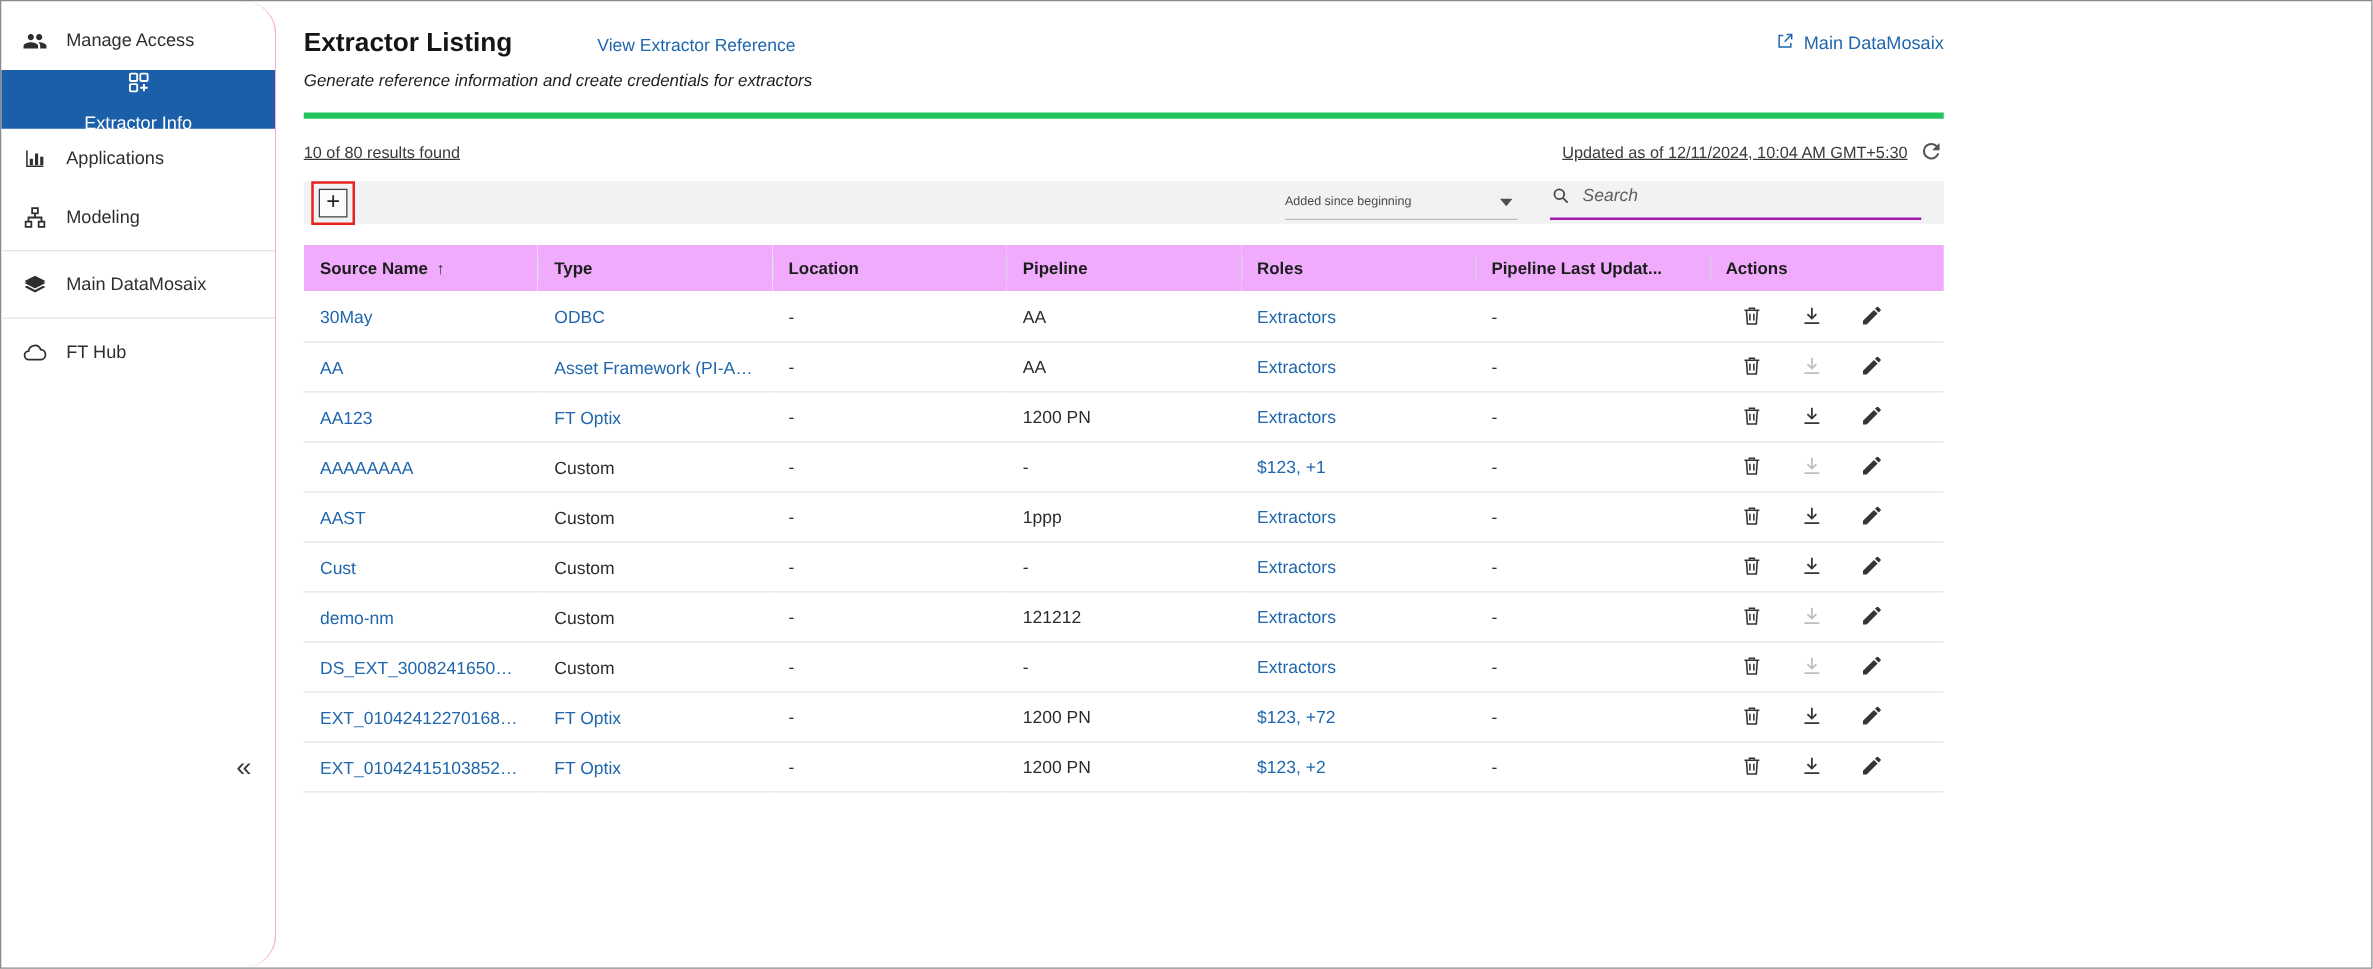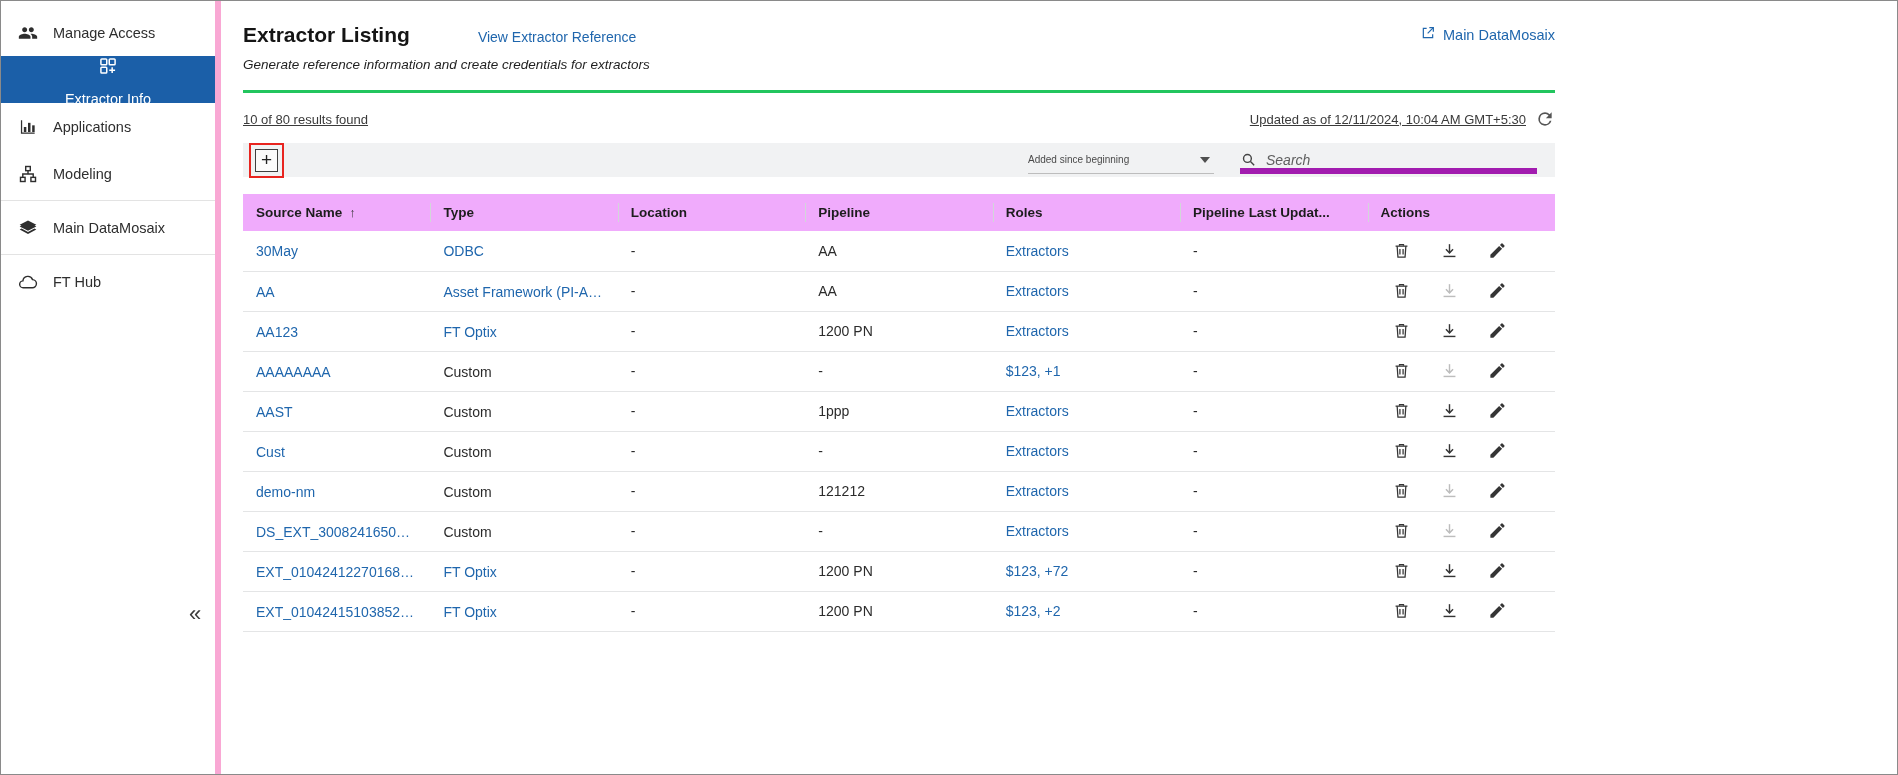--- a/index.html
+++ b/index.html
@@ -7,55 +7,55 @@
   body {
     font-family: "Liberation Sans", sans-serif;
     background: #ffffff;
     border: 1px solid #8a8a8a;
     overflow: hidden;
     color: #222;
   }
   .app { display: flex; height: 100%; }
 
   
-  .sidebar { width: 220px; flex: 0 0 220px; border-right: 6px solid #f9a8d4; position: relative; padding-top: 8px; }
+  .sidebar { width: 220px; flex: 0 0 220px; border-right: 1px solid #f9a8d4; position: relative; padding-top: 8px; border-radius: 26px; }
   .side-item { height: 47px; display: flex; align-items: center; gap: 15px; padding: 0 17px; font-size: 14.5px; color: #2e2e2e; cursor: pointer; }
   .side-item.active { background: var(--accent, #1b5fa8); color: #fff; flex-direction: column; }
   .side-icon { width: 20px; height: 20px; flex: 0 0 20px; display: flex; }
   .side-icon svg { width: 20px; height: 20px; }
   .side-divider { height: 1px; background: #e3e3e3; margin: 3px 0; }
   .collapse-btn { position: absolute; left: 188px; top: 602px; font-size: 22px; color: #3c3c3c; cursor: pointer; line-height: 1; }
 
   
   .main { flex: 1; padding-left: 22px; }
   .content { width: 1312px; position: relative; }
 
   .external-link { position: absolute; top: 24px; right: 0; display: flex; align-items: center; gap: 7px; color: var(--link, #1f66ad); font-size: 14.5px; cursor: pointer; text-decoration: none; }
   .external-link svg { width: 16px; height: 16px; }
 
-  .page-header { padding-top: 22px; padding-bottom: 18px; border-bottom: 3px solid #22c55e; }
+  .page-header { padding-top: 22px; padding-bottom: 18px; border-bottom: 5px solid #22c55e; }
   .title-row { display: flex; align-items: baseline; }
   .page-title { font-size: 21px; font-weight: 700; color: #151515; }
   .ref-link { margin-left: 68px; font-size: 14px; color: var(--link, #1f66ad); cursor: pointer; text-decoration: none; }
   .subtitle { margin-top: 10px; font-style: italic; font-size: 13.5px; color: #1f1f1f; }
 
   .results-row { margin-top: 16px; display: flex; justify-content: space-between; align-items: center; }
   .results-text, .updated-text { font-size: 13px; color: #3a3a3a; text-decoration: underline; }
   .updated { display: flex; align-items: center; gap: 9px; }
   .refresh-btn { width: 20px; height: 20px; color: #555; cursor: pointer; }
   .refresh-btn svg { width: 20px; height: 20px; }
 
   
   .toolbar { margin-top: 14px; height: 34px; background: #f1f2f3; display: flex; align-items: center; padding: 0 18px 0 12px; }
   .add-wrap { position: relative; width: 23px; height: 23px; flex: 0 0 23px; }
   .add-btn { width: 23px; height: 23px; border: 1.5px solid #3f3f3f; background: #fbfbfb; display: flex; align-items: center; justify-content: center; font-size: 19px; line-height: 1; color: #222; cursor: pointer; padding: 0 0 2px 0; font-family: inherit; }
   .annotation-box { position: absolute; left: -6px; top: -6px; right: -6px; bottom: -6px; border: 2px solid var(--annotation, #e8241f); pointer-events: none; }
   .filter { margin-left: auto; width: 186px; height: 28px; display: flex; align-items: center; justify-content: space-between; font-size: 10px; color: #4a4a4a; border-bottom: 1px solid #bdbdbd; cursor: pointer; }
   .caret { width: 0; height: 0; border-left: 5px solid transparent; border-right: 5px solid transparent; border-top: 6px solid #4f4f4f; margin-right: 4px; }
-  .search-box { margin-left: 26px; width: 297px; height: 28px; display: flex; align-items: flex-end; gap: 9px; border-bottom: 6px solid #a21caf; }
+  .search-box { margin-left: 26px; width: 297px; height: 28px; display: flex; align-items: flex-start; gap: 9px; border-bottom: 2px solid #a21caf; }
   .search-icon { display: flex; }
   .search-icon svg { width: 17px; height: 17px; color: #444; }
   .search-input { border: none; outline: none; background: transparent; font-style: italic; font-size: 14px; color: #333; width: 100%; font-family: inherit; }
   .search-input::placeholder { color: #5f5f5f; font-style: italic; opacity: 1; }
 
   
   table.grid { width: 100%; border-collapse: collapse; table-layout: fixed; margin-top: 17px; }
   .grid th { background: #f0abfc; height: 37px; text-align: left; font-size: 13.5px; font-weight: 700; color: #1d1d1d; padding: 0 13px; position: relative; white-space: nowrap; overflow: hidden; }
   .grid th:not(:first-child)::before { content: ""; position: absolute; left: 0; top: 9px; bottom: 9px; width: 1px; background: #d2d6d9; }
   .sort-arrow { margin-left: 7px; font-weight: 400; font-size: 13px; color: #333; }

